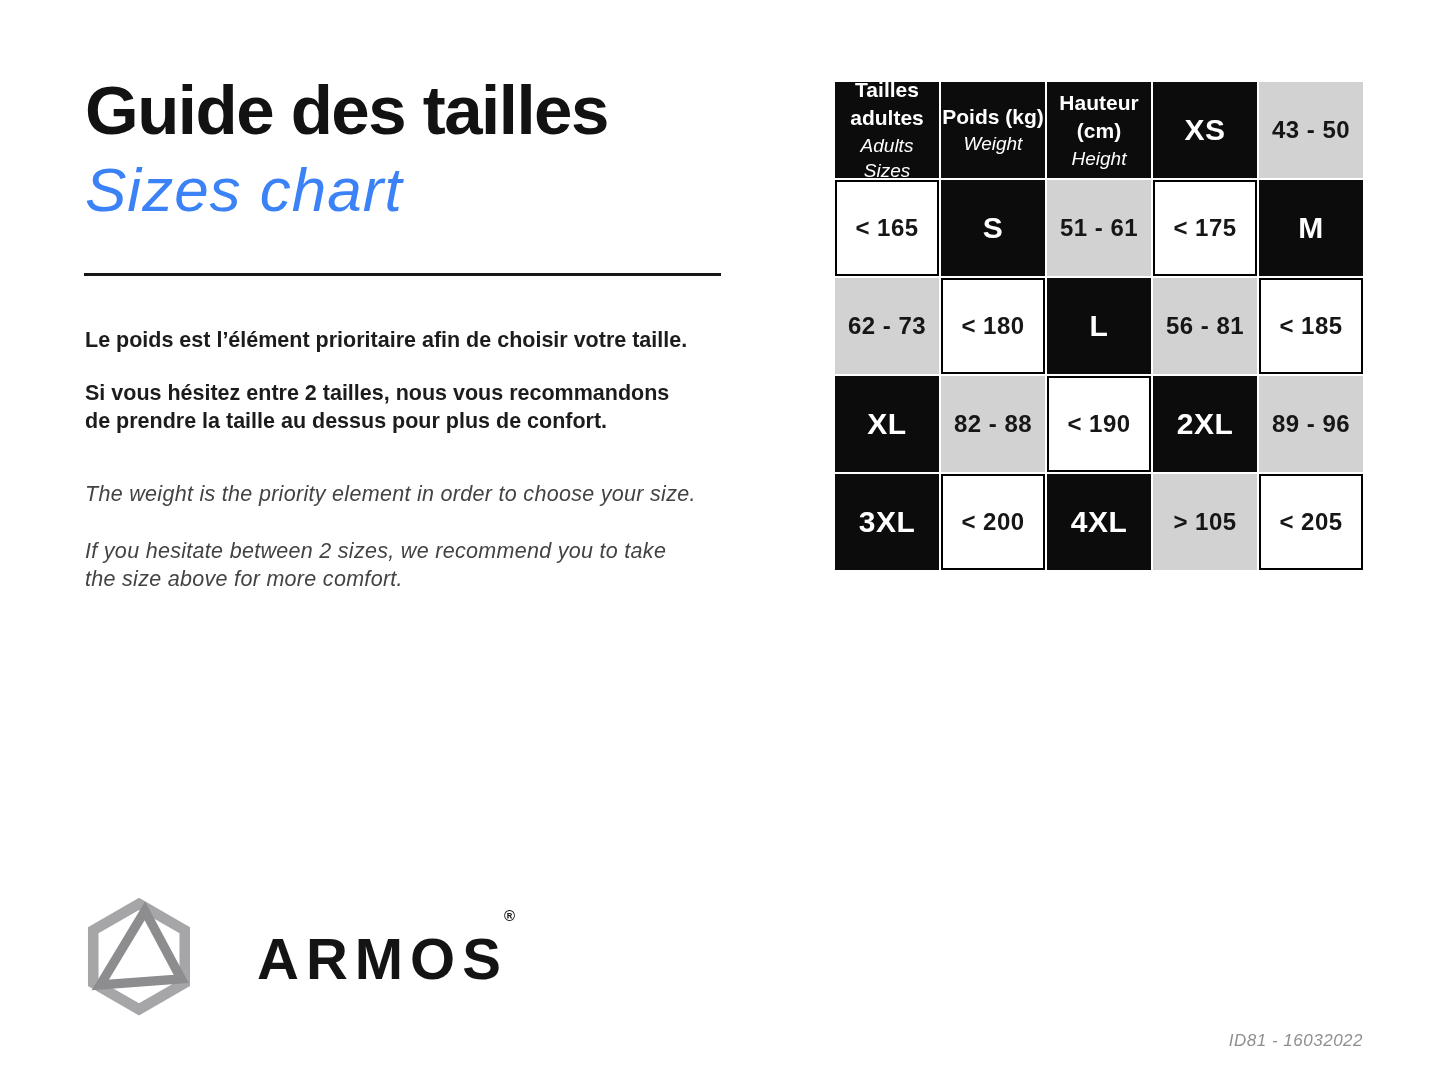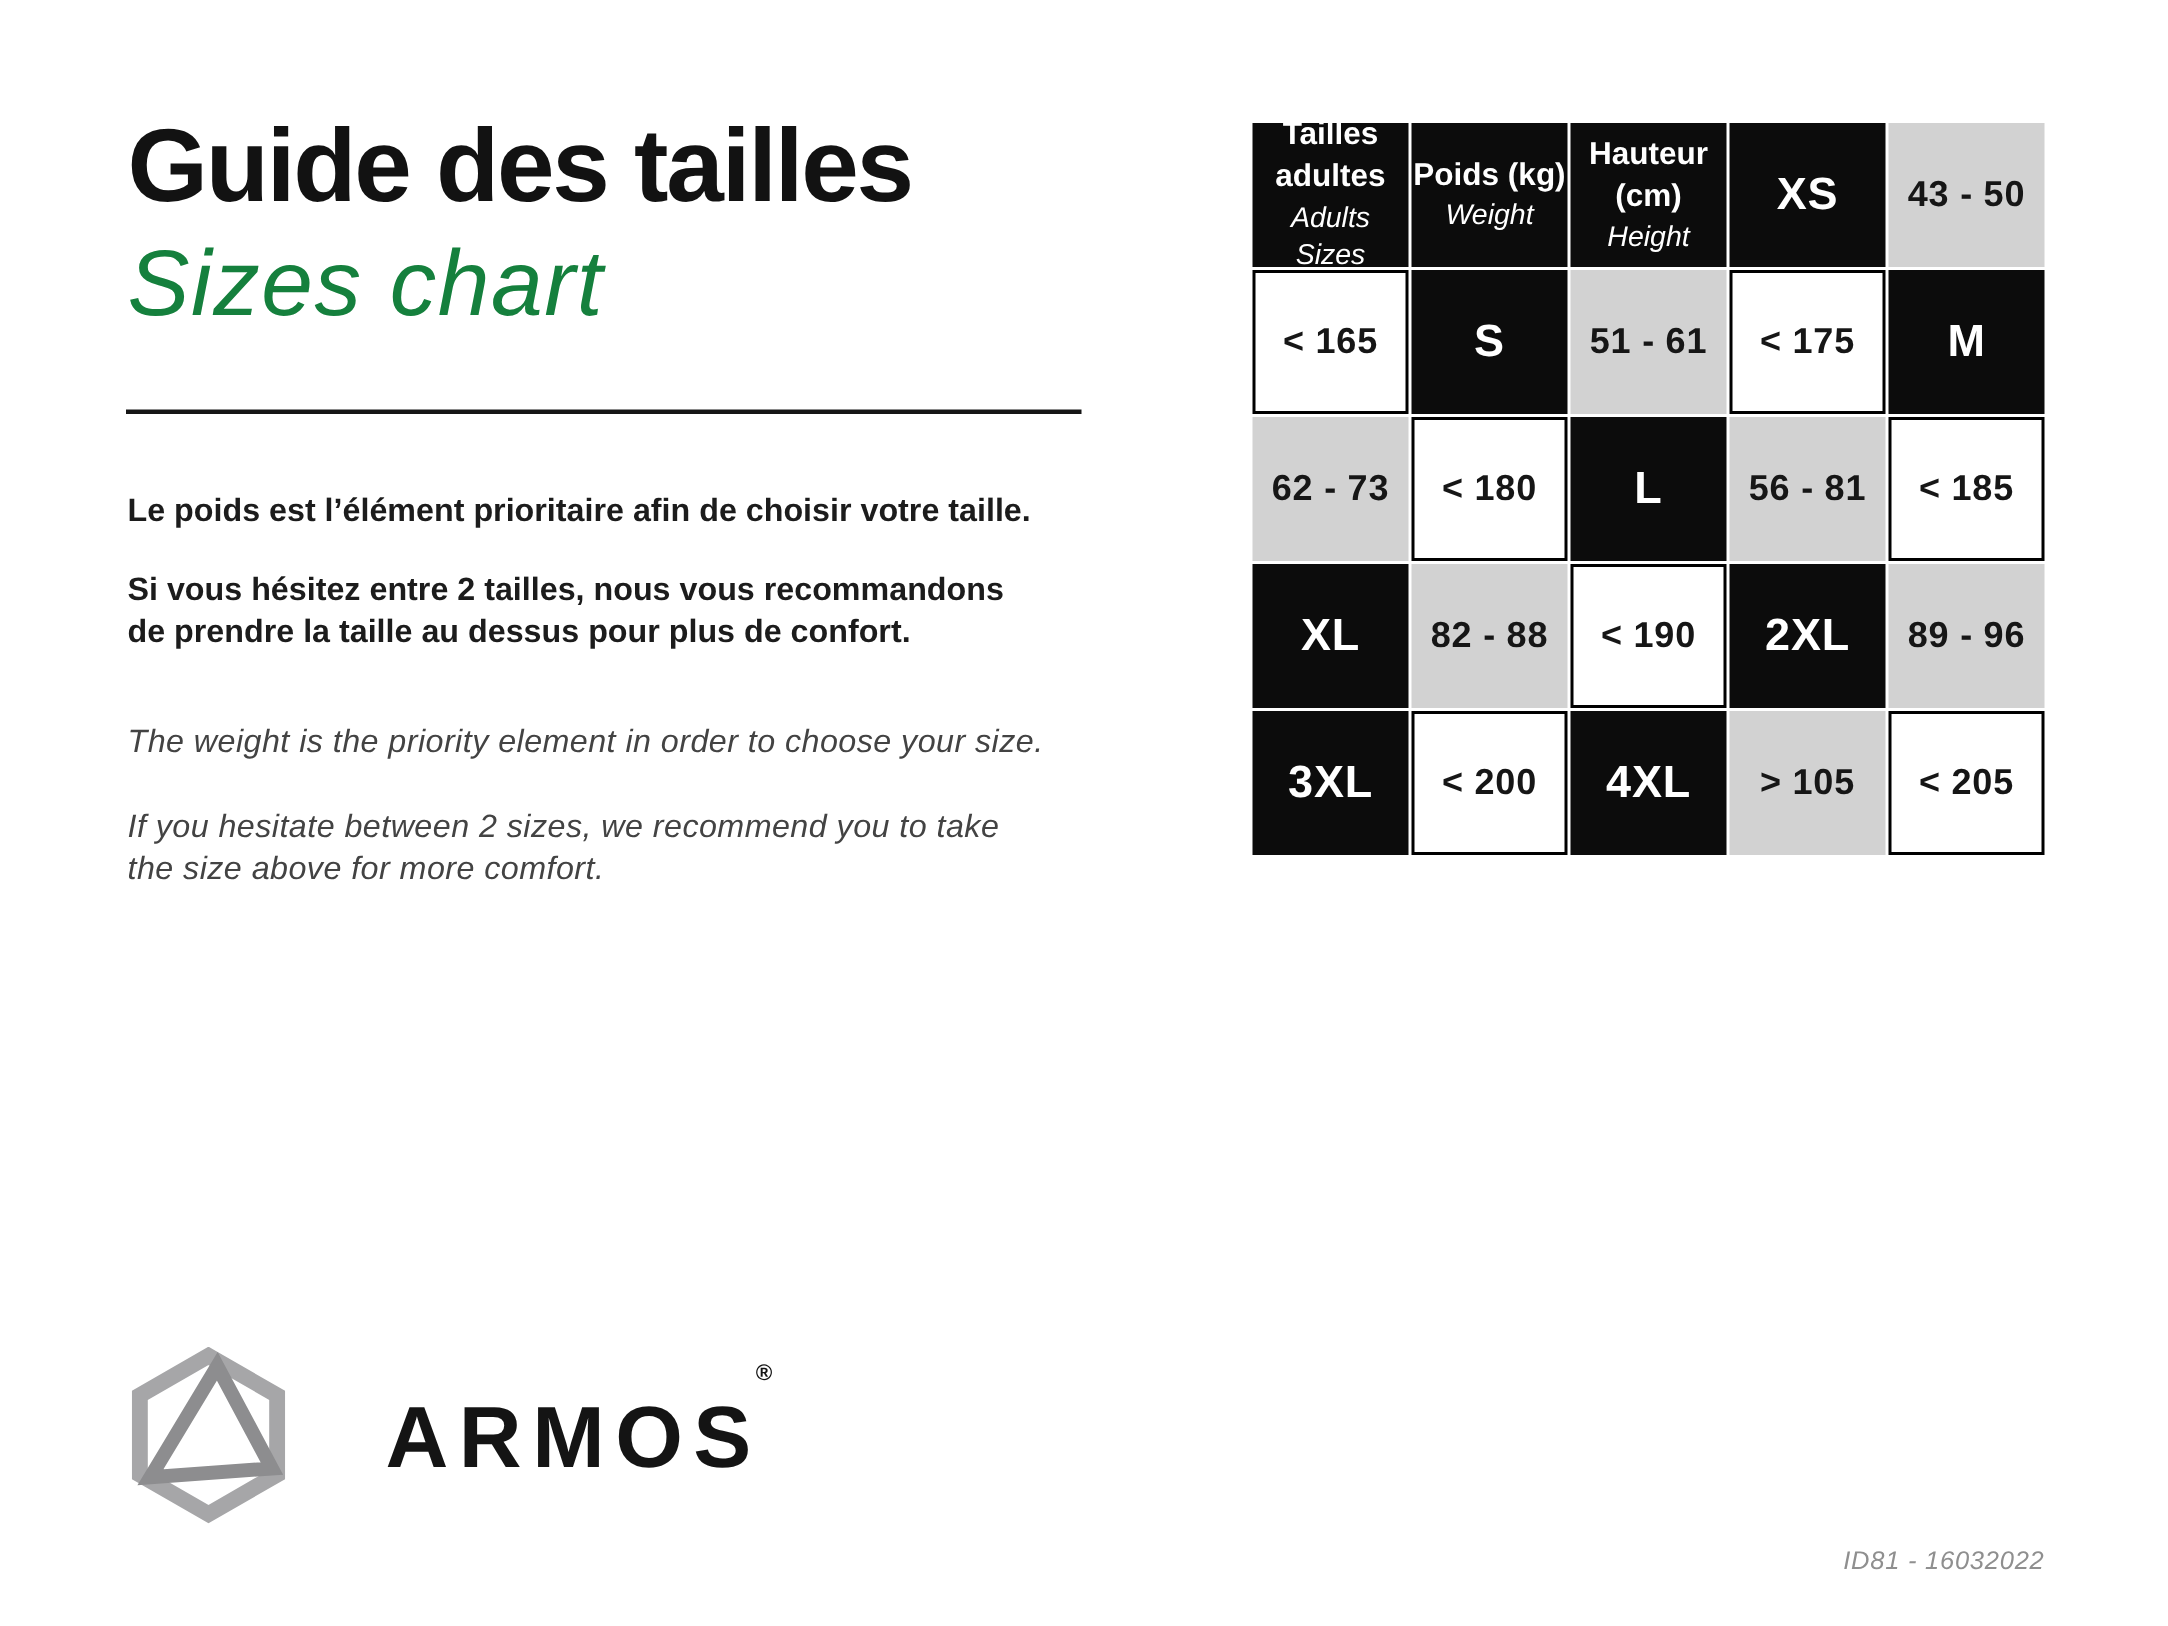--- a/index.html
+++ b/index.html
@@ -15,21 +15,21 @@
 
   
   .title-block { position:absolute; left:85px; top:76px; width:660px; }
   .title-fr {
     font-size:69px; font-weight:800; letter-spacing:-1.5px;
     line-height:1.0; color:#121212;
   }
   .title-en {
     margin-top:14px;
     font-size:62px; font-weight:400; font-style:italic;
-    letter-spacing:1px; color:#15803d; line-height:1.0;
+    letter-spacing:1px; color:#3b82f6; line-height:1.0;
   }
   .divider {
     position:absolute; left:84px; top:273px;
     width:637px; height:3px; background:#161616;
   }
   .intro-fr {
     position:absolute; left:85px; width:680px;
     font-size:21.5px; font-weight:700; color:#1c1c1c; line-height:28px;
   }
   .intro-fr.p1 { top:326px; }

